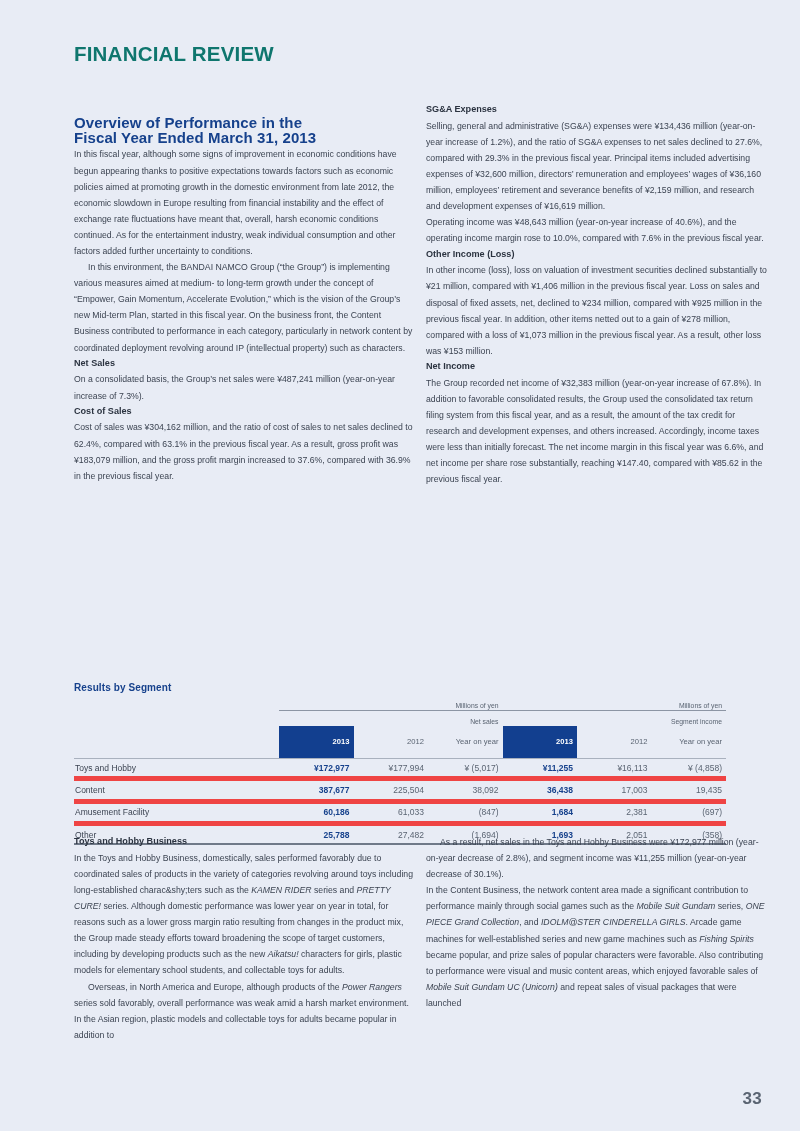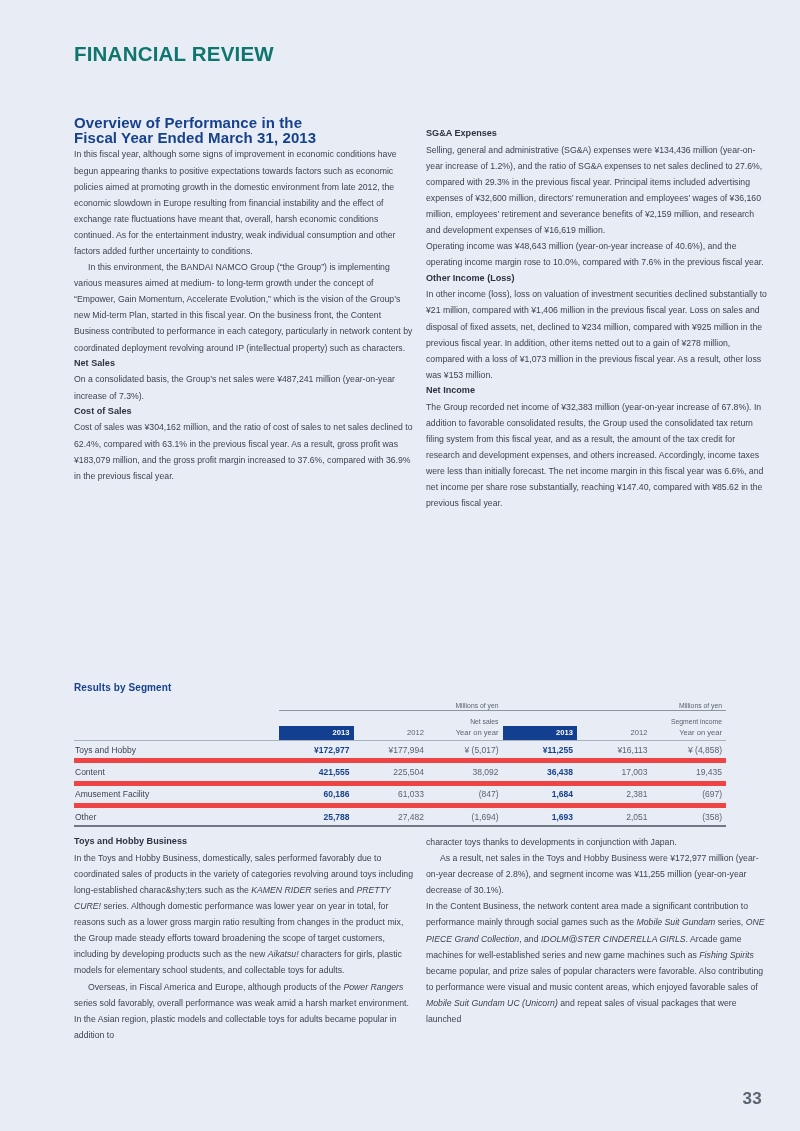--- a/index.html
+++ b/index.html
@@ -34,21 +34,21 @@
   }
 
   
   .col {
     position: absolute;
     width: 342px;
     font-size: 8.7px;
     line-height: 16.1px;
   }
   .col-left  { left: 74px;  top: 115px; }
-  .col-right { left: 426px; top: 126px; }
+  .col-right { left: 426px; top: 102px; }
 
   .col-left-bottom  { left: 74px;  top: 834px; width: 342px; font-size: 8.7px; line-height: 16.1px; }
   .col-right-bottom { left: 426px; top: 834px; width: 342px; font-size: 8.7px; line-height: 16.1px; }
 
   h2.section-head {
     margin: 0 0 1px 0;
     font-size: 15px;
     font-weight: bold;
     line-height: 15.2px;
     color: #16418c;
@@ -119,21 +119,21 @@
   tr.r-group td {
     height: 14px;
     font-size: 6.8px;
     color: #5a6472;
     text-align: right;
     padding-right: 4px;
     vertical-align: bottom;
     line-height: 9px;
   }
   tr.r-year td {
-    height: 14px;
+    height: 32px;
     font-size: 7.6px;
     text-align: right;
     padding-right: 4px;
     vertical-align: middle;
     color: #5a6472;
     line-height: 10px;
   }
   tr.r-year td.year-cur {
     background: #123f8f;
     color: #ffffff;
@@ -280,21 +280,21 @@
           <td class="d-label">Toys and Hobby</td>
           <td class="d-cur">¥172,977</td>
           <td class="d-num">¥177,994</td>
           <td class="d-num">¥ (5,017)</td>
           <td class="d-cur">¥11,255</td>
           <td class="d-num">¥16,113</td>
           <td class="d-num">¥ (4,858)</td>
         </tr>
         <tr class="r-data">
           <td class="d-label">Content</td>
-          <td class="d-cur">421,555</td>
+          <td class="d-cur">387,677</td>
           <td class="d-num">225,504</td>
           <td class="d-num">38,092</td>
           <td class="d-cur">36,438</td>
           <td class="d-num">17,003</td>
           <td class="d-num">19,435</td>
         </tr>
         <tr class="r-data">
           <td class="d-label">Amusement Facility</td>
           <td class="d-cur">60,186</td>
           <td class="d-num">61,033</td>
@@ -315,26 +315,25 @@
       </tbody>
     </table>
   </div>
 
   <div class="col col-left-bottom">
     <h3 class="sub-head">Toys and Hobby Business</h3>
     <p class="body-text">
       <span>In the Toys and Hobby Business, domestically, sales performed favorably due to coordinated sales of products in the variety of categories revolving around toys including long-established charac&amp;shy;ters such as the </span><em>KAMEN RIDER</em><span> series and </span><em>PRETTY CURE!</em><span> series. Although domestic performance was lower year on year in total, for reasons such as a lower gross margin ratio resulting from changes in the product mix, the Group made steady efforts toward broadening the scope of target customers, including by developing products such as the new </span><em>Aikatsu!</em><span> characters for girls, plastic models for elementary school students, and collectable toys for adults.</span>
     </p>
     <p class="body-text">
-      <span class="indent"></span><span>Overseas, in Fiscal America and Europe, although products of the </span><em>Power Rangers</em><span> series sold favorably, overall performance was weak amid a harsh market environment. In the Asian region, plastic models and collectable toys for adults became popular in addition to</span>
+      <span class="indent"></span><span>Overseas, in North America and Europe, although products of the </span><em>Power Rangers</em><span> series sold favorably, overall performance was weak amid a harsh market environment. In the Asian region, plastic models and collectable toys for adults became popular in addition to</span>
     </p>
   </div>
 
   <div class="col col-right-bottom">
-    <p class="body-text">character toys thanks to developments in conjunction with Japan.</p>
     <p class="body-text"><span class="indent"></span><span>As a result, net sales in the Toys and Hobby Business were ¥172,977 million (year-on-year decrease of 2.8%), and segment income was ¥11,255 million (year-on-year decrease of 30.1%).</span></p>
 
     <p class="body-text">
       <span>In the Content Business, the network content area made a significant contribution to performance mainly through social games such as the </span><em>Mobile Suit Gundam</em><span> series, </span><em>ONE PIECE Grand Collection</em><span>, and </span><em>IDOLM@STER CINDERELLA GIRLS</em><span>. Arcade game machines for well-established series and new game machines such as </span><em>Fishing Spirits</em><span> became popular, and prize sales of popular characters were favorable. Also contributing to performance were visual and music content areas, which enjoyed favorable sales of </span><em>Mobile Suit Gundam UC (Unicorn)</em><span> and repeat sales of visual packages that were launched</span>
     </p>
   </div>
 
   <div class="folio">33</div>
 
 </div>

